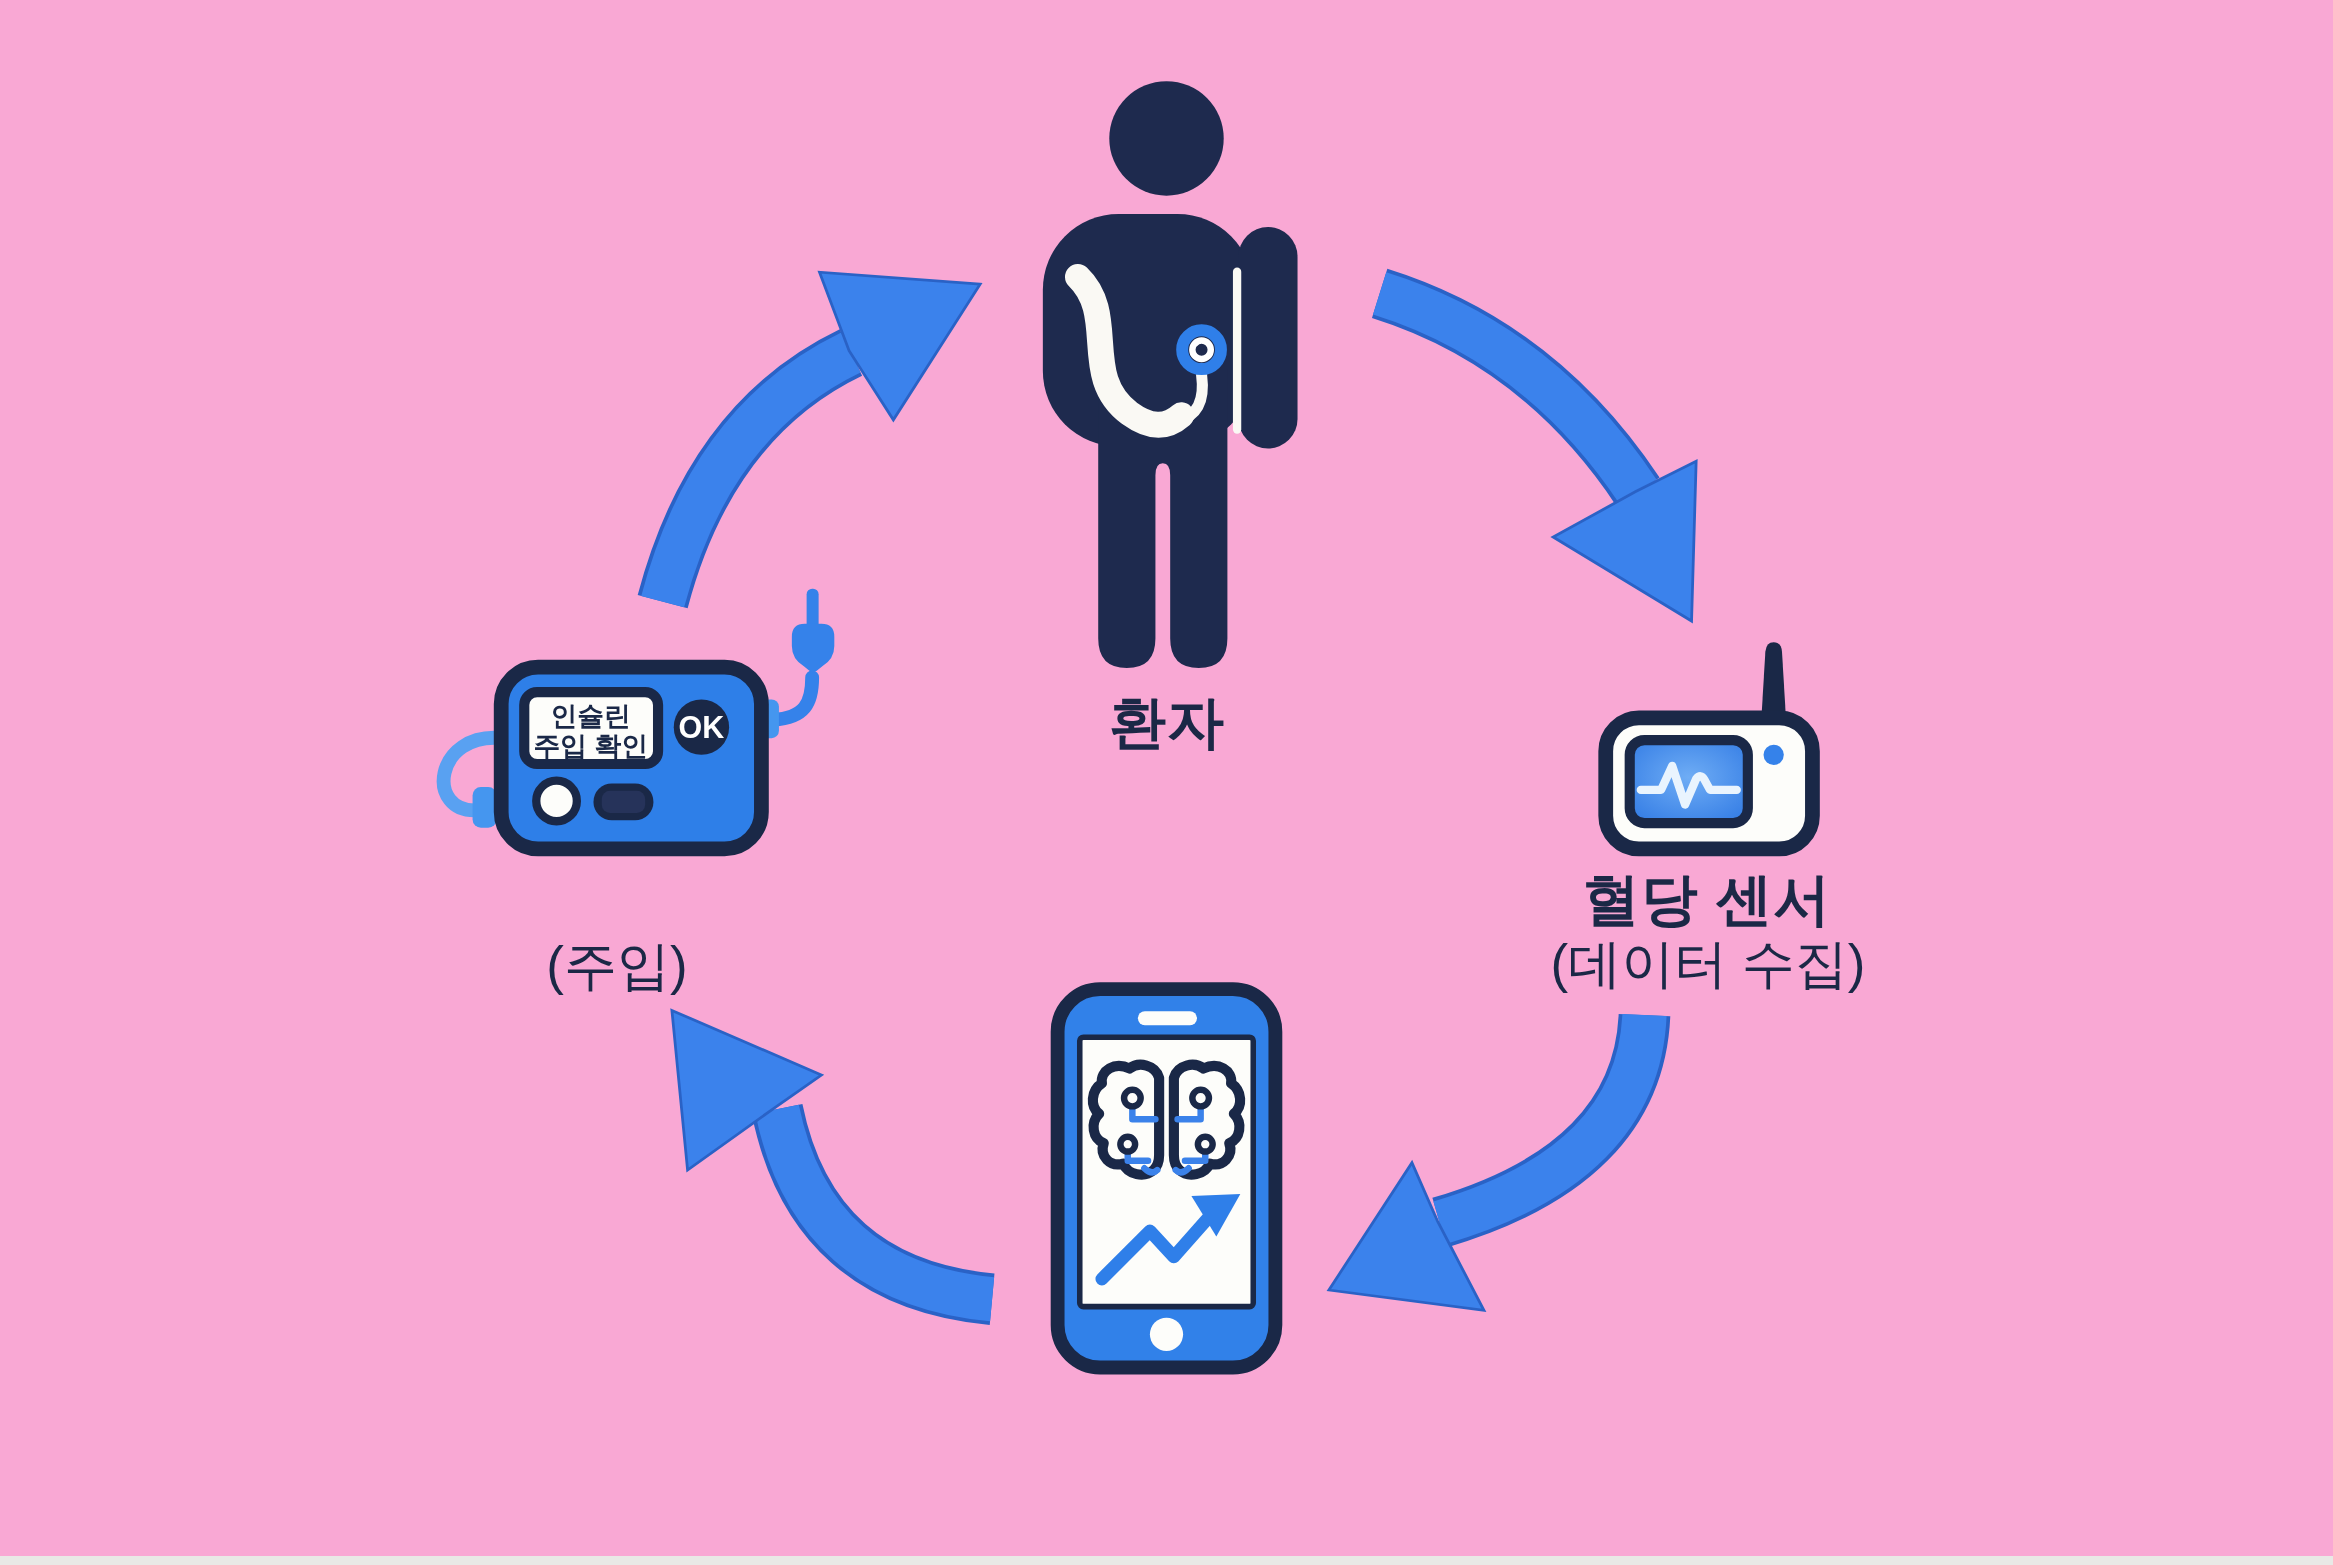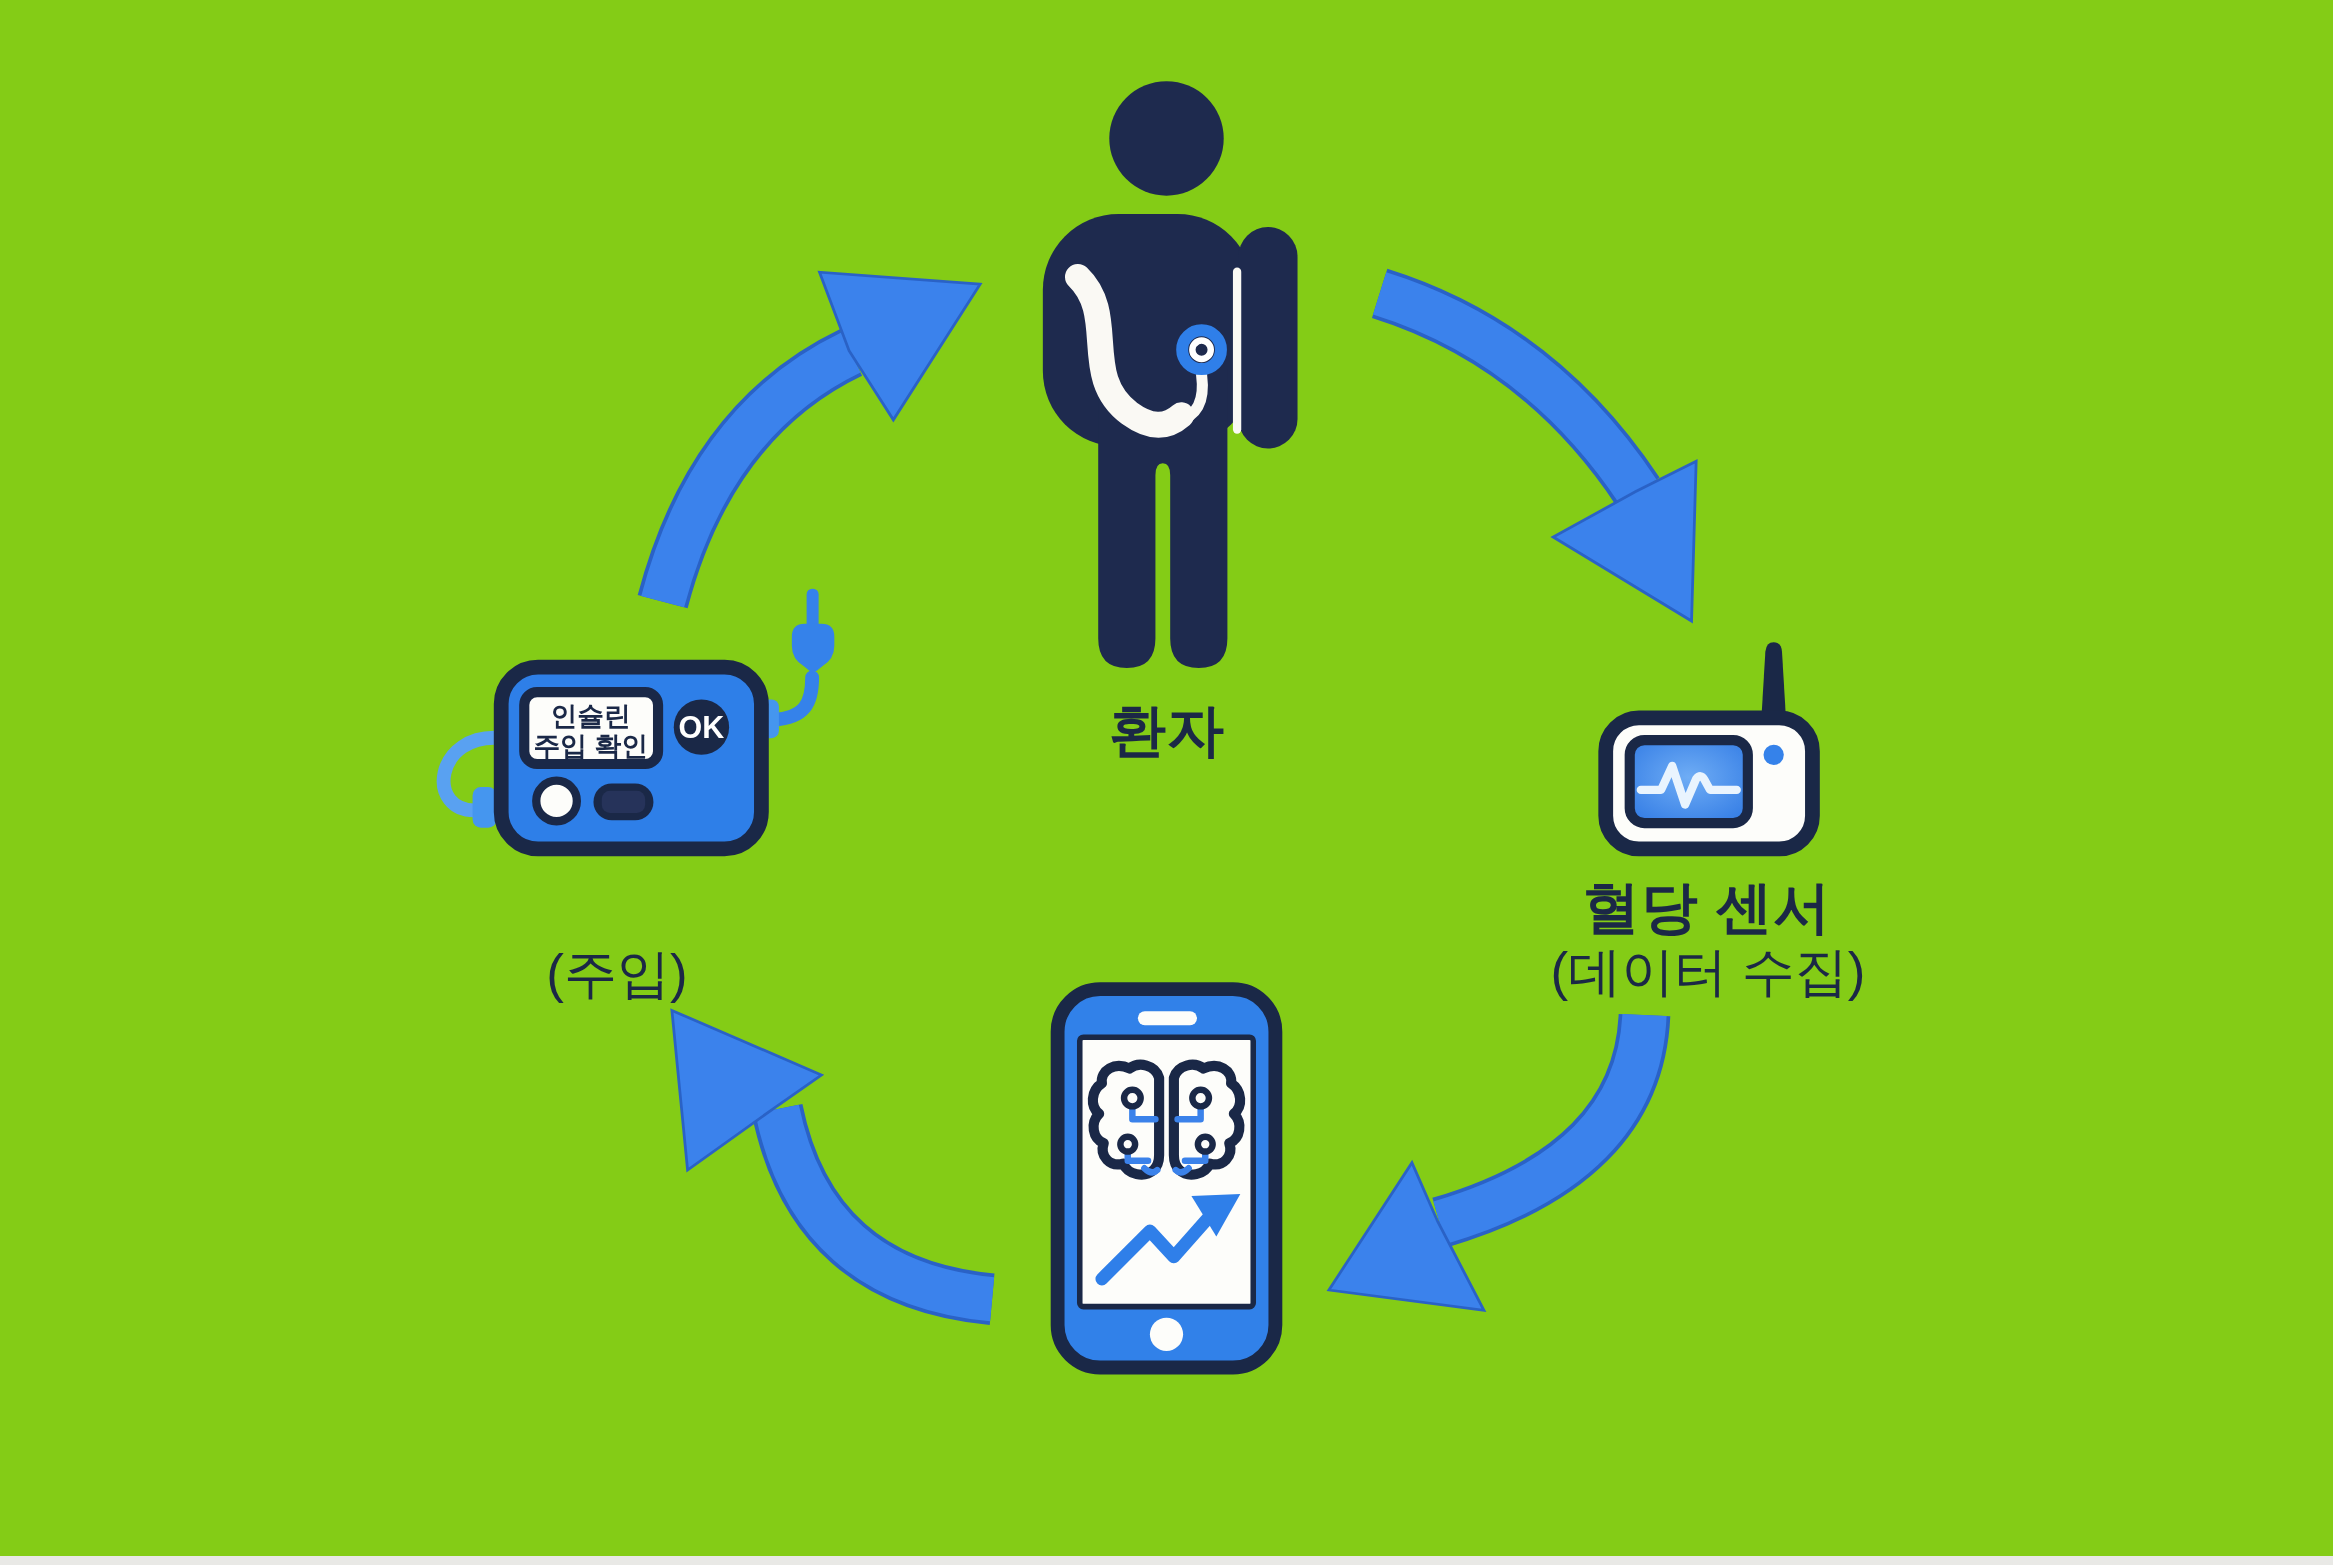--- a/index.html
+++ b/index.html
@@ -1,24 +1,24 @@
 <!DOCTYPE html>
 <html style="font-size:14.8px"><head>
 <meta charset="utf-8">
 <style>
   html,body{margin:0;padding:0;background:#faf9f4;}
   .stage{
     position:relative;width:2333px;height:1565px;overflow:hidden;
-    background:#84cc16;
+    background:#f9a8d4;
     font-family:"Liberation Sans","DejaVu Sans",sans-serif;
   }
   .stage svg.scene{position:absolute;left:0;top:0;}
   .label{
     position:absolute;transform:translate(-50%,-50%);
-    white-space:nowrap;color:#1b2846;text-align:center;margin-top:8px;
+    white-space:nowrap;color:#1b2846;text-align:center;
   }
   .label.title{font-size:57px;font-weight:800;letter-spacing:0.9px;}
   .label.sub{font-size:53px;font-weight:500;letter-spacing:0px;}
   .edge-strip{
     position:absolute;left:0;bottom:0;width:100%;height:9.2px;background:#e9e9e6;
   }
   text{font-family:"Liberation Sans","DejaVu Sans",sans-serif;}
 </style>
 </head>
 <body>

